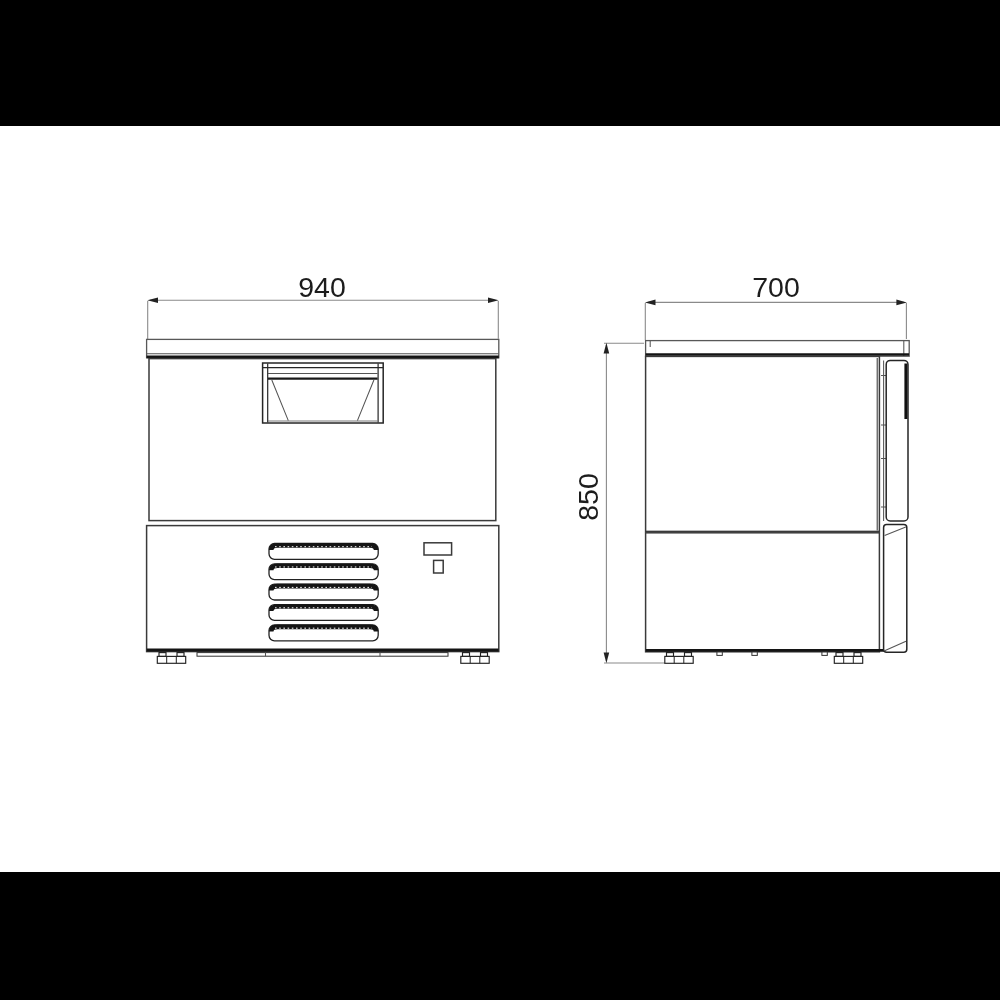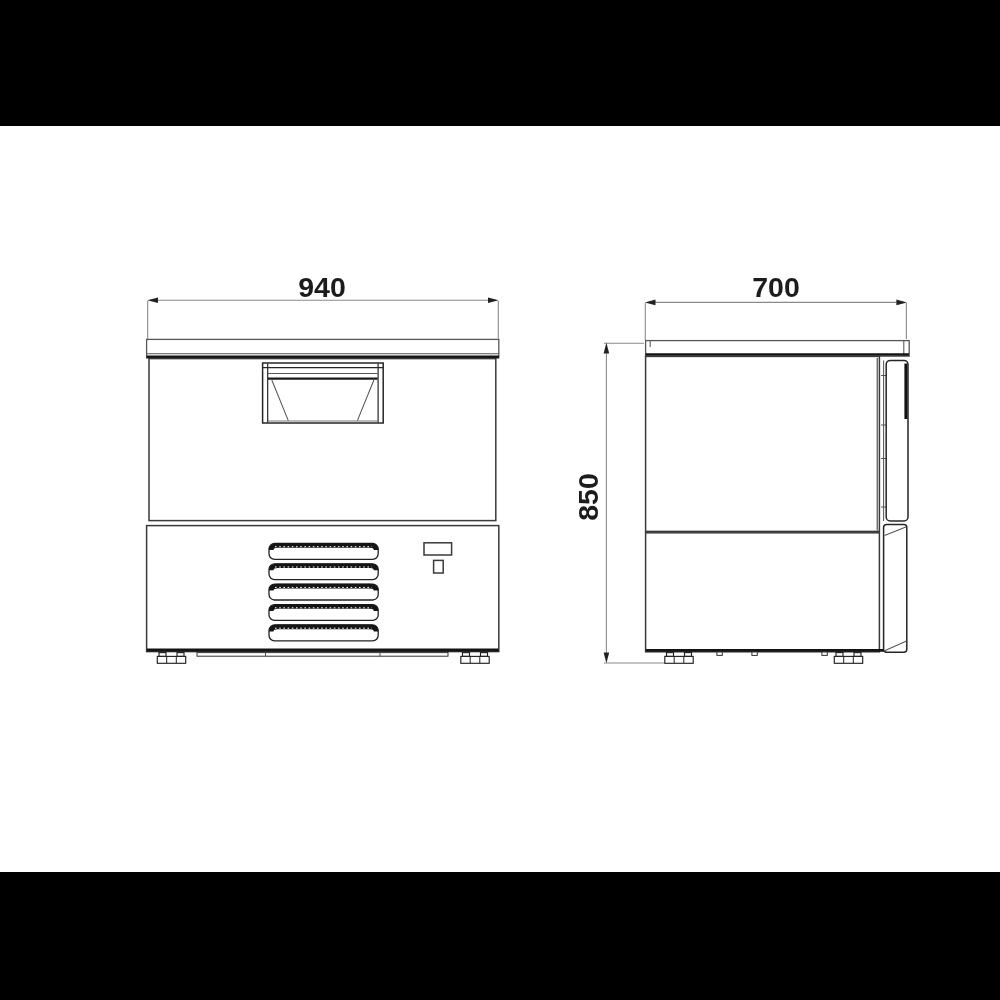--- a/index.html
+++ b/index.html
@@ -1,18 +1,18 @@
 <!DOCTYPE html>
 <html><head>
 <meta charset="utf-8">
 <style>
   html,body{margin:0;padding:0;}
   body{width:1000px;height:1000px;background:#000;overflow:hidden;
        font-family:"Liberation Sans",sans-serif;}
-  .stage{position:relative;width:1000px;height:1000px;font-weight:bold;}
+  .stage{position:relative;width:1000px;height:1000px;}
   .band{position:absolute;left:0;width:1000px;background:#000;}
   .band-top{top:0;height:126px;}
   .band-bottom{top:872px;height:128px;}
   .paper{position:absolute;left:0;top:126px;width:1000px;height:746px;background:#fff;}
   .paper svg{display:block;width:1000px;height:746px;}
   .lnf  {fill:#fff;stroke:#3a3a3a;stroke-width:1.5;}
   .slab {fill:#fff;stroke:#585858;stroke-width:1.3;}
   .thin {fill:none;stroke:#555;stroke-width:1.05;}
   .mid  {fill:none;stroke:#262626;stroke-width:1.5;}
   .midf {fill:#fff;stroke:#262626;stroke-width:1.5;}

